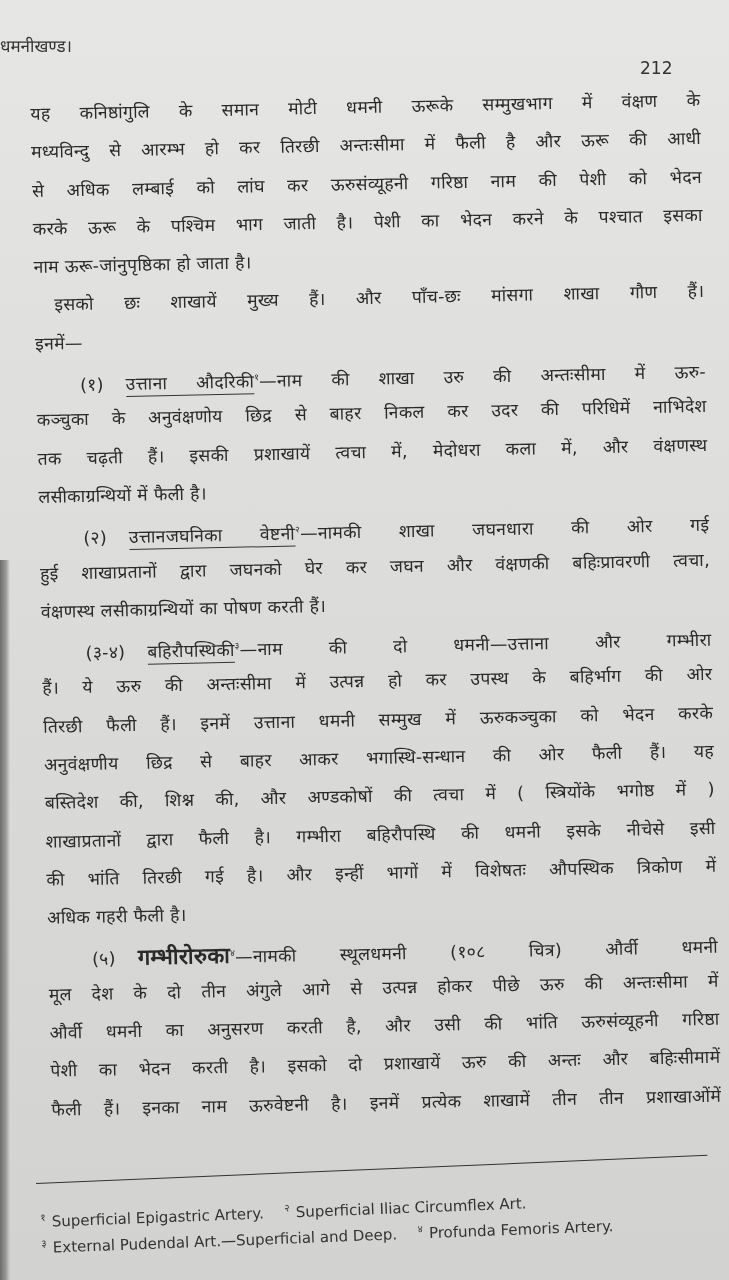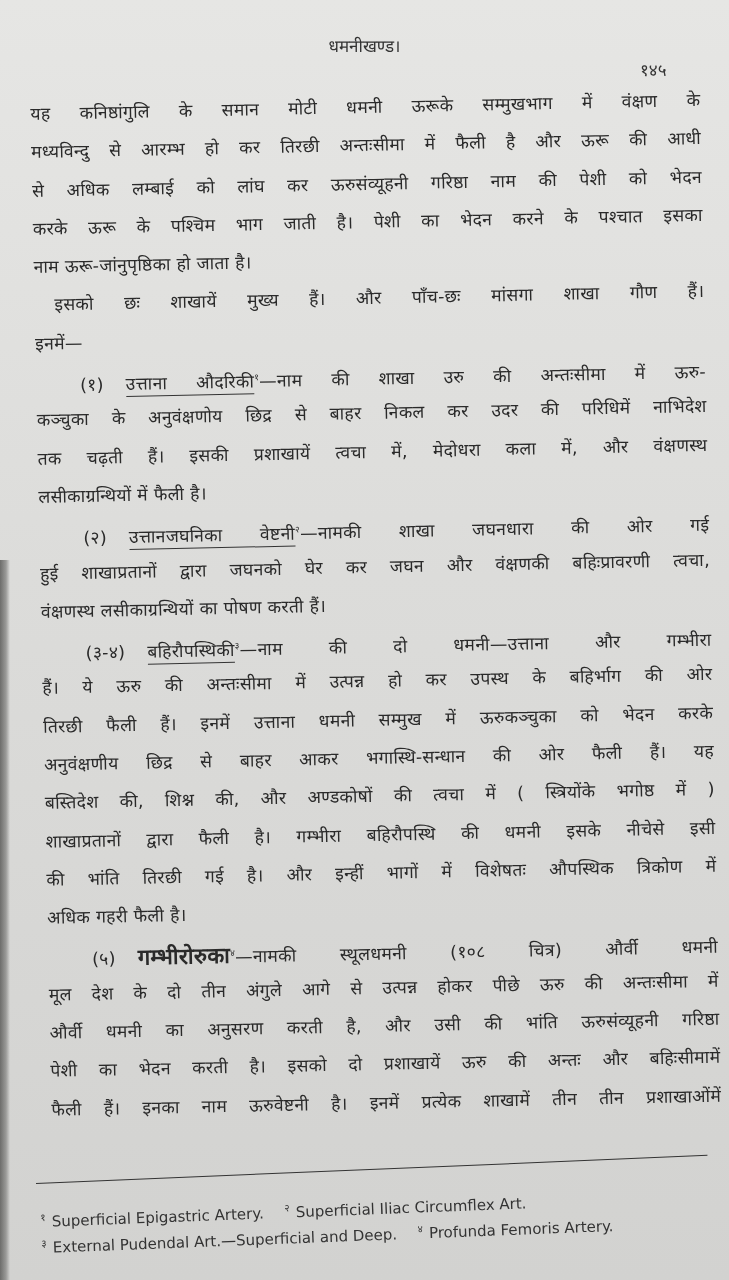--- a/index.html
+++ b/index.html
@@ -13,21 +13,21 @@
       position: absolute; left: 0; top: 0; width: 729px; height: 1280px;
       background: linear-gradient(180deg, #e6e6e4 0%, #dcdcda 45%, #d2d2d0 100%);
       overflow: hidden;
     }
     .spine-shadow {
       position: absolute; left: 0; top: 560px; width: 10px; height: 720px;
       background: linear-gradient(90deg, #6d6d6b 0%, #9a9a98 60%, rgba(210,210,208,0) 100%);
     }
     .header-title {
       position: absolute; left: 0; width: 729px; top: 34px;
-      text-align: center; font-size: 17px; color: #333;
+      font-size: 17px; color: #333;
     }
     .page-number {
       position: absolute; left: 640px; top: 58px; font-size: 17px; color: #333;
     }
     .body-text {
       position: absolute; left: 30px; top: 95px; width: 670px;
       transform: rotate(-1.2deg); transform-origin: 0 0;
     }
     .line {
       height: 38.3px; line-height: 38px; font-size: 17.5px;
@@ -54,21 +54,21 @@
     .fn-line span { margin-right: 16px; }
     .fn-mark { font-size: 10px; vertical-align: super; margin-right: 6px !important; }
   </style>
 </head>
 <body>
 
 <div class="page">
   <div class="spine-shadow"></div>
 
   <div class="header-title">धमनीखण्ड।</div>
-  <div class="page-number">१४५</div>
+  <div class="page-number">212</div>
 
   <div class="body-text">
     <div class="line">यह कनिष्ठांगुलि के समान मोटी धमनी ऊरूके सम्मुखभाग में वंक्षण के</div>
     <div class="line">मध्यविन्दु से आरम्भ हो कर तिरछी अन्तःसीमा में फैली है और ऊरू की आधी</div>
     <div class="line">से अधिक लम्बाई को लांघ कर ऊरुसंव्यूहनी गरिष्ठा नाम की पेशी को भेदन</div>
     <div class="line">करके ऊरू के पश्चिम भाग जाती है। पेशी का भेदन करने के पश्चात इसका</div>
     <div class="line short">नाम ऊरू-जांनुपृष्ठिका हो जाता है।</div>
     <div class="line indent">इसको छः शाखायें मुख्य हैं। और पाँच-छः मांसगा शाखा गौण हैं।</div>
     <div class="line short">इनमें—</div>
 

